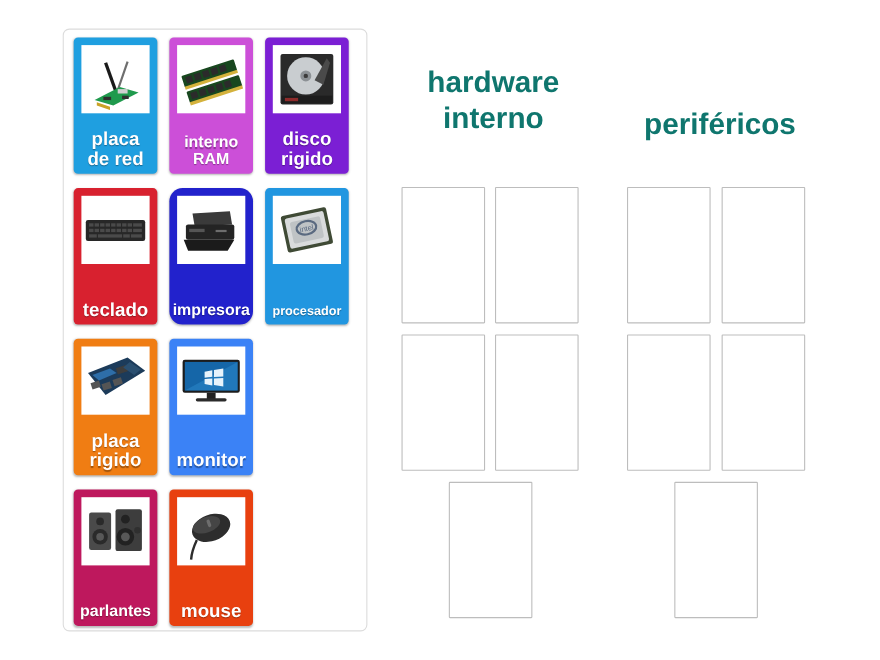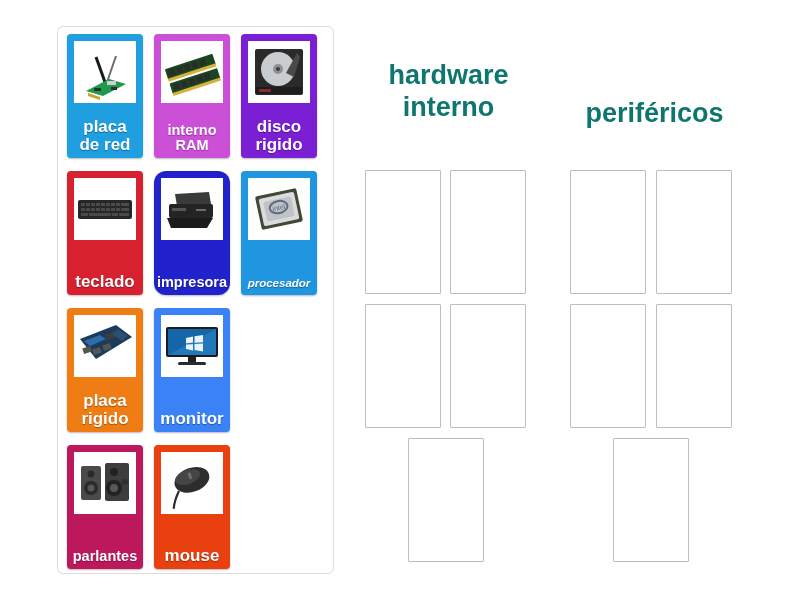--- a/index.html
+++ b/index.html
@@ -67,21 +67,21 @@
     color: #ffffff;
     font-weight: bold;
     line-height: 1.02;
     text-shadow: 0 1px 1px rgba(0,0,0,0.35);
     padding: 0 2px;
     box-sizing: border-box;
   }
 
   .cap-18 { font-size: 17px; }
   .cap-15 { font-size: 14.5px; }
-  .cap-12 { font-size: 11.5px; font-style: italic; }
+  .cap-12 { font-size: 11.5px; }
 
   
   .cat-title {
     position: absolute;
     text-align: center;
     font-size: 27px;
     color: #0f766e;
     line-height: 1.18;
     font-weight: bold;
   }

